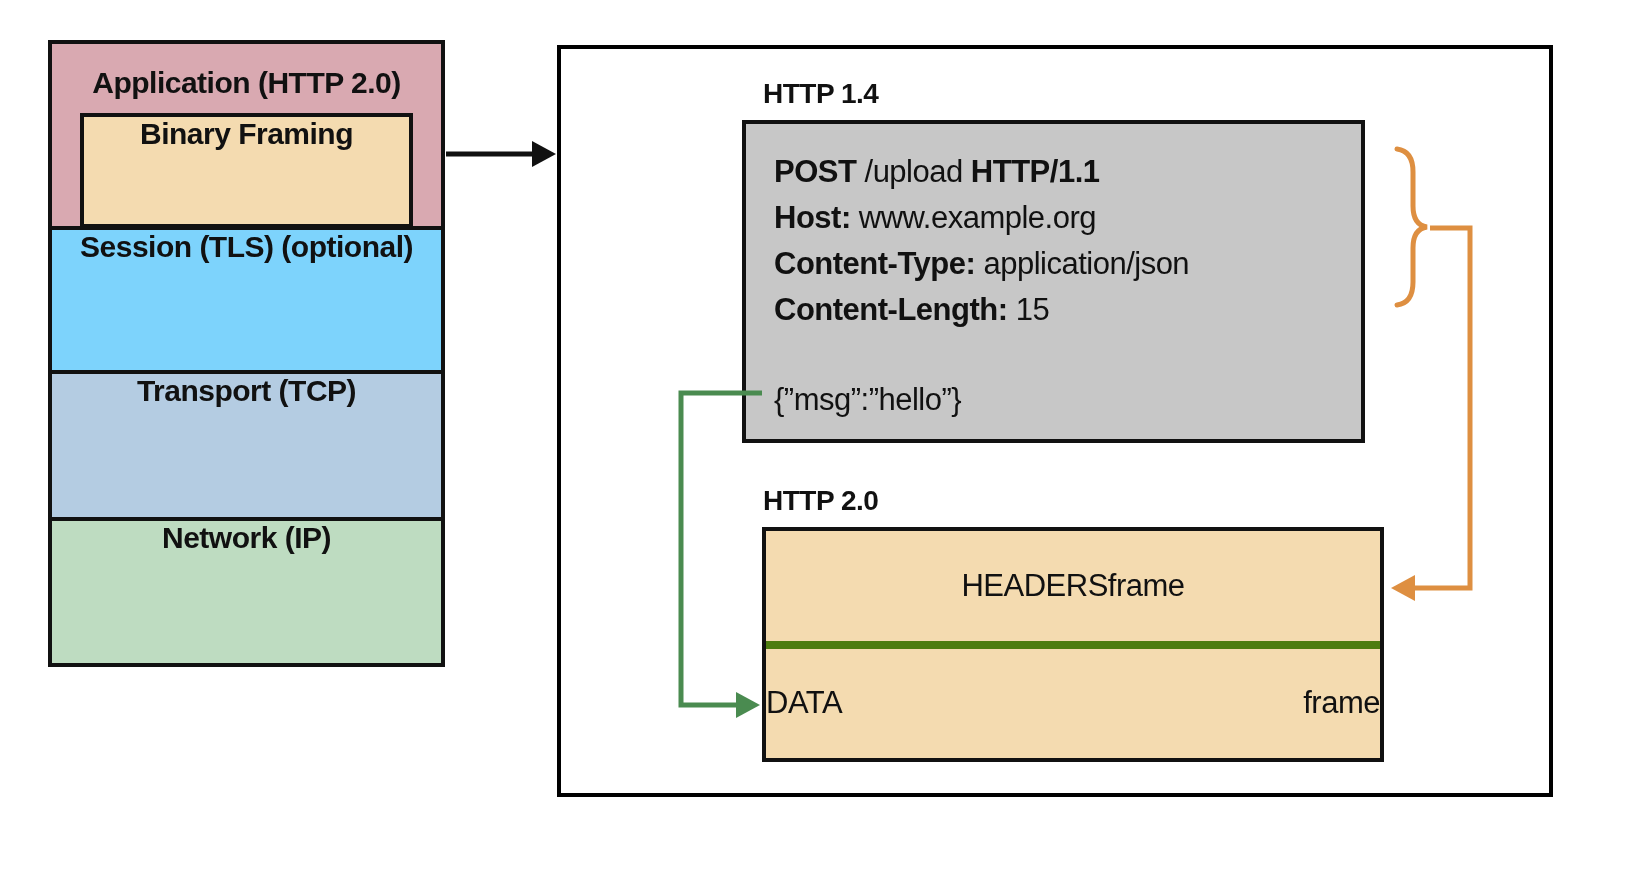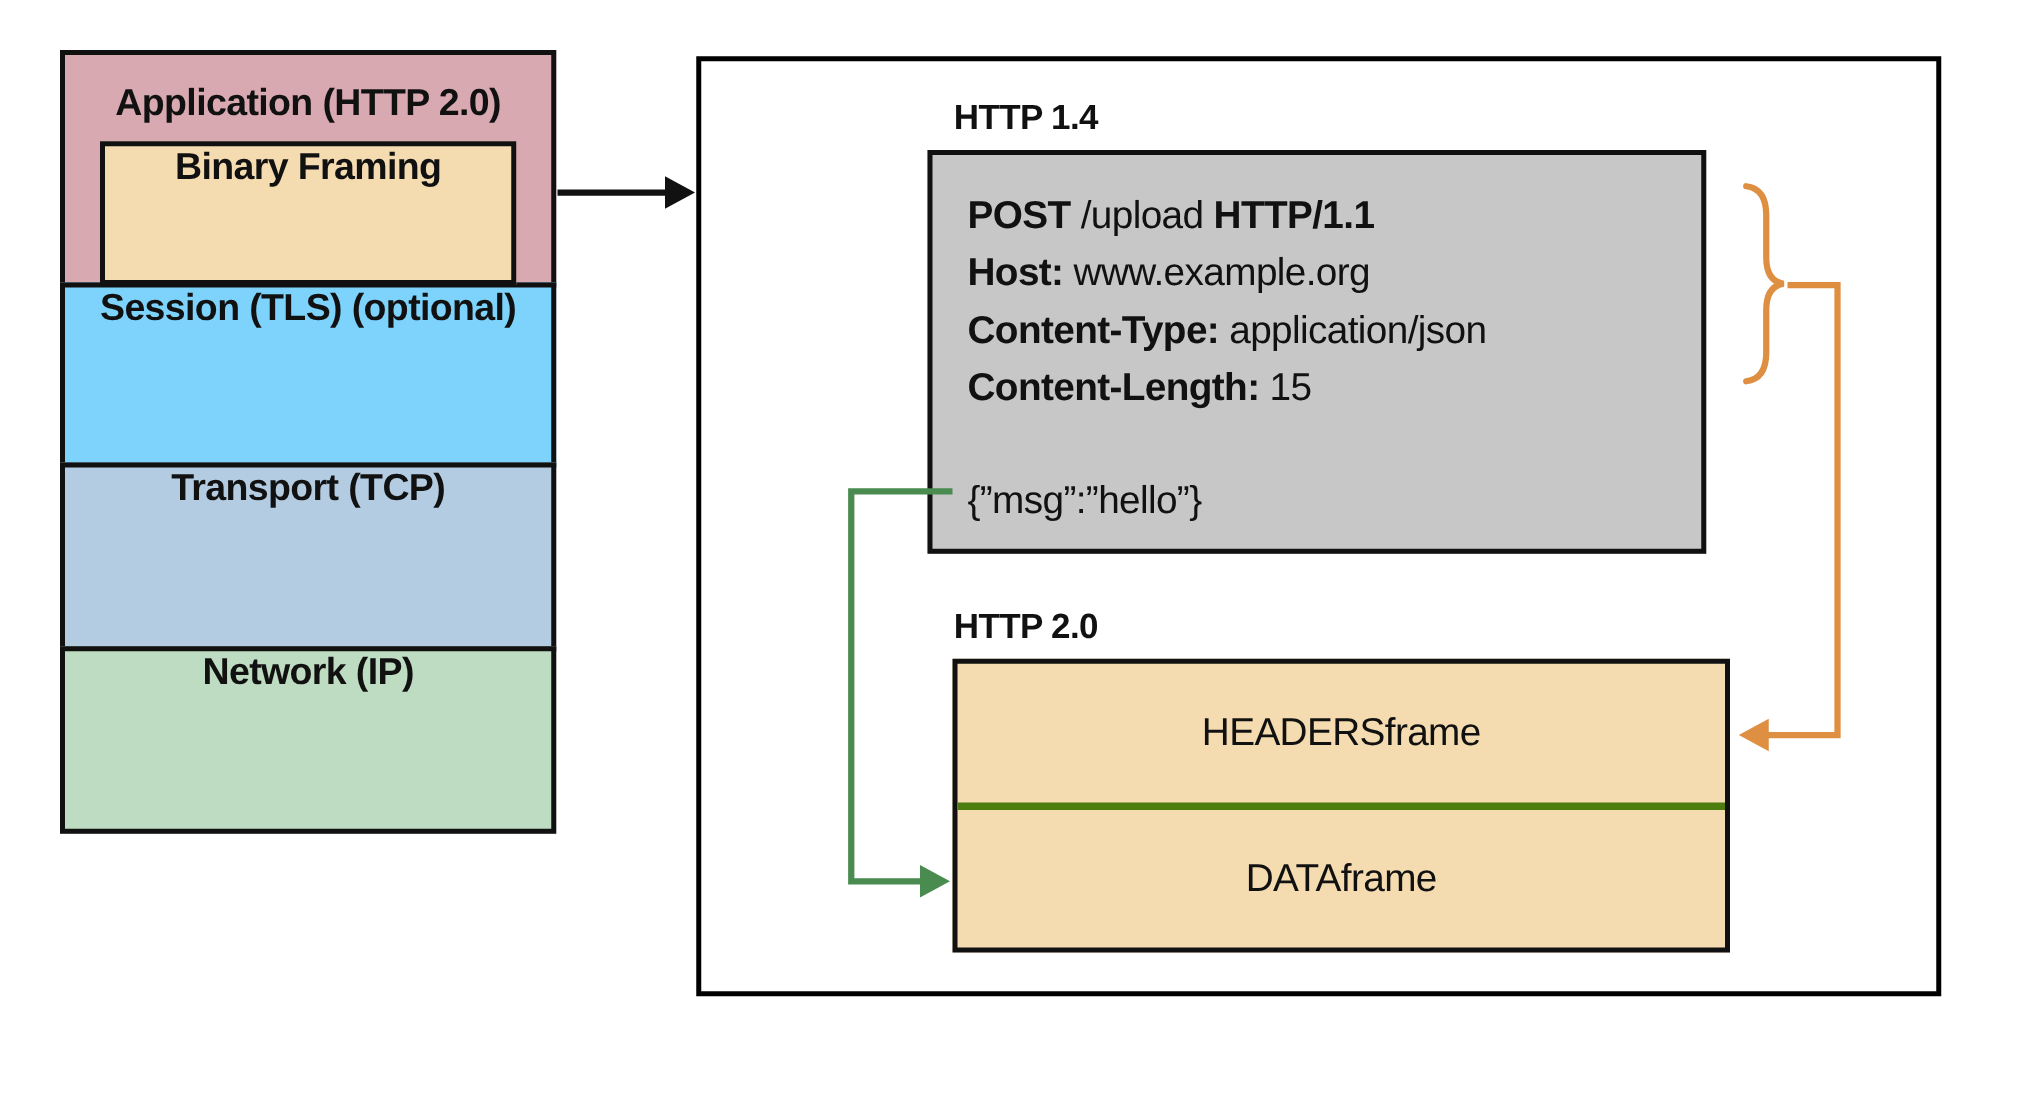--- a/index.html
+++ b/index.html
@@ -36,21 +36,21 @@
   
   .frames-box{
     left:762px;top:527px;width:622px;height:235px;border:4px solid #111;background:#f4dbb0;
     display:flex;flex-direction:column;
   }
   .frame-row{
     flex:1;display:flex;align-items:center;justify-content:center;
     font-size:31px;letter-spacing:-0.5px;
   }
   .frame-row .b{font-weight:normal;}
-  .frame-row + .frame-row{border-top:6px solid #4d7c0f;}
+  .frame-row + .frame-row{border-top:8px solid #4d7c0f;justify-content:space-between;}
   
   #overlay{position:absolute;left:0;top:0;width:1626px;height:882px;pointer-events:none;z-index:5;}
 </style>
 </head>
 <body>
 
 <div id="canvas">
 
   <div class="abs outer-box"></div>
 

